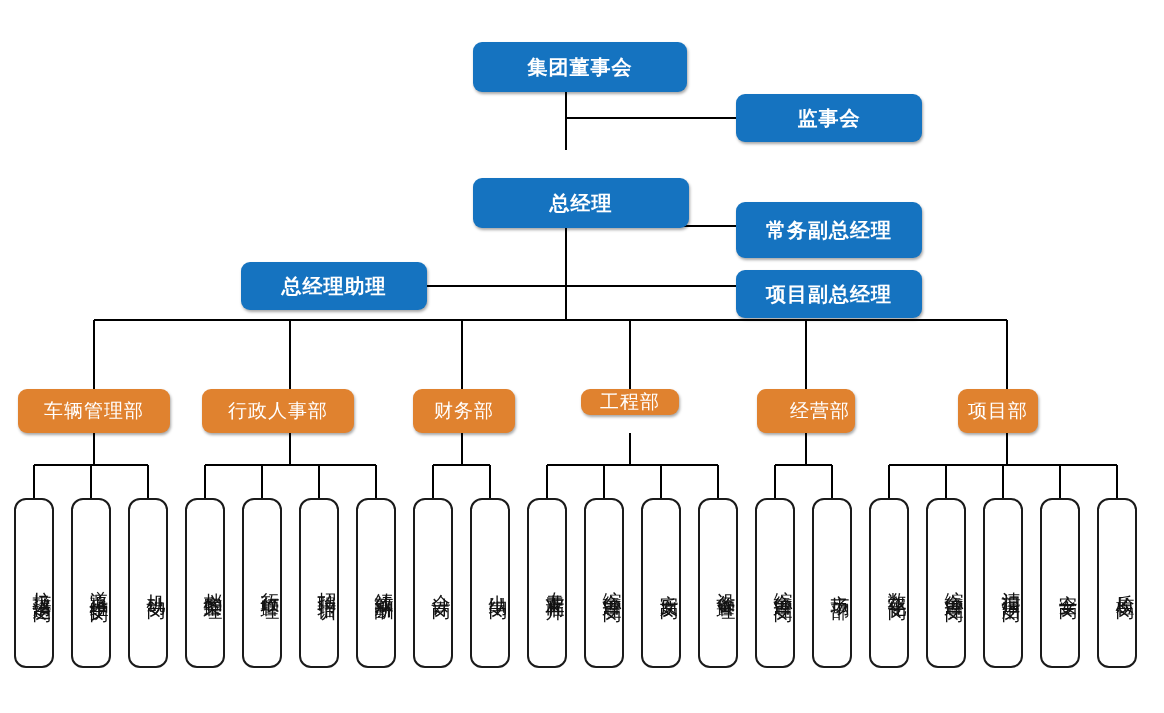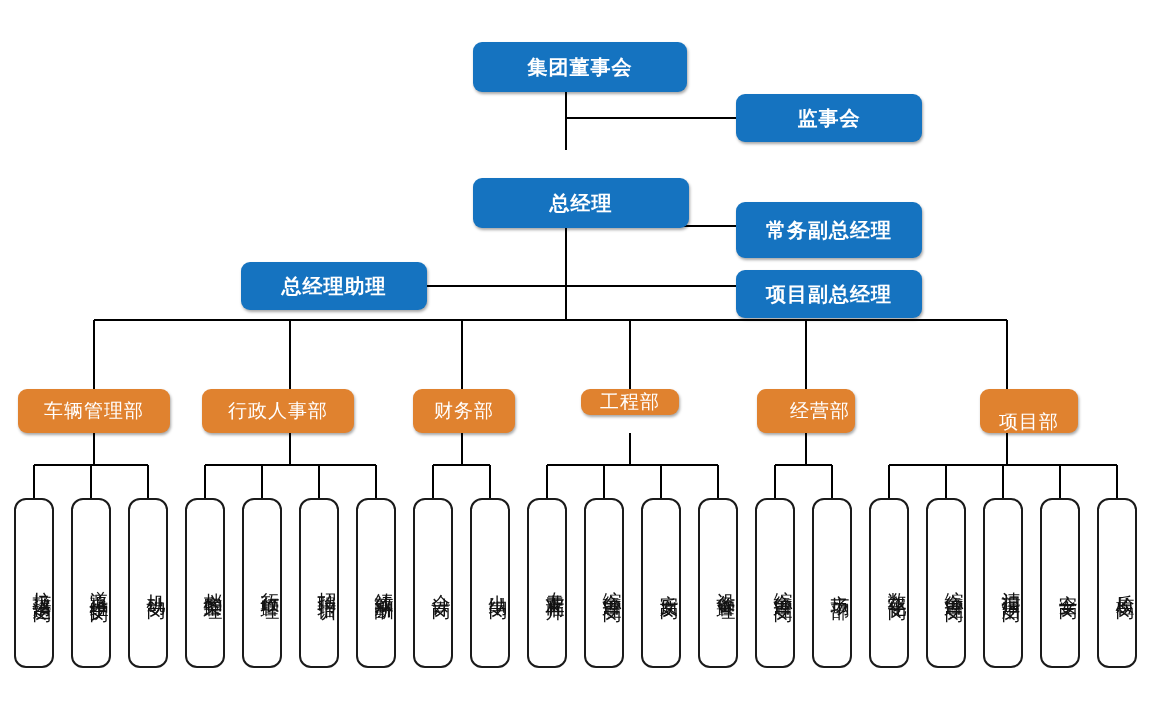--- a/index.html
+++ b/index.html
@@ -154,21 +154,21 @@
       </div>
       <div class="node node-dept" style="left: 413px; top: 389px; width: 102px; height: 44px;">
         <span>财务部</span>
       </div>
       <div class="node node-dept" style="left: 581px; top: 389px; width: 98px; height: 26px;">
         <span>工程部</span>
       </div>
       <div class="node node-dept" style="left: 757px; top: 389px; width: 98px; height: 44px; padding-left: 28px;">
         <span>经营部</span>
       </div>
-      <div class="node node-dept" style="left: 980px; top: 389px; width: 98px; height: 44px; align-items: flex-end;">
+      <div class="node node-dept" style="left: 958px; top: 389px; width: 80px; height: 44px;">
         <span>项目部</span>
       </div>
     </div>
   <div id="role-layer">
       <div class="node node-role" style="left: 14px; top: 498px; width: 40px; height: 170px;">
         <span class="vlabel">垃圾清运岗</span>
       </div>
       <div class="node node-role" style="left: 71px; top: 498px; width: 40px; height: 170px;">
         <span class="vlabel">道路维护岗</span>
       </div>

